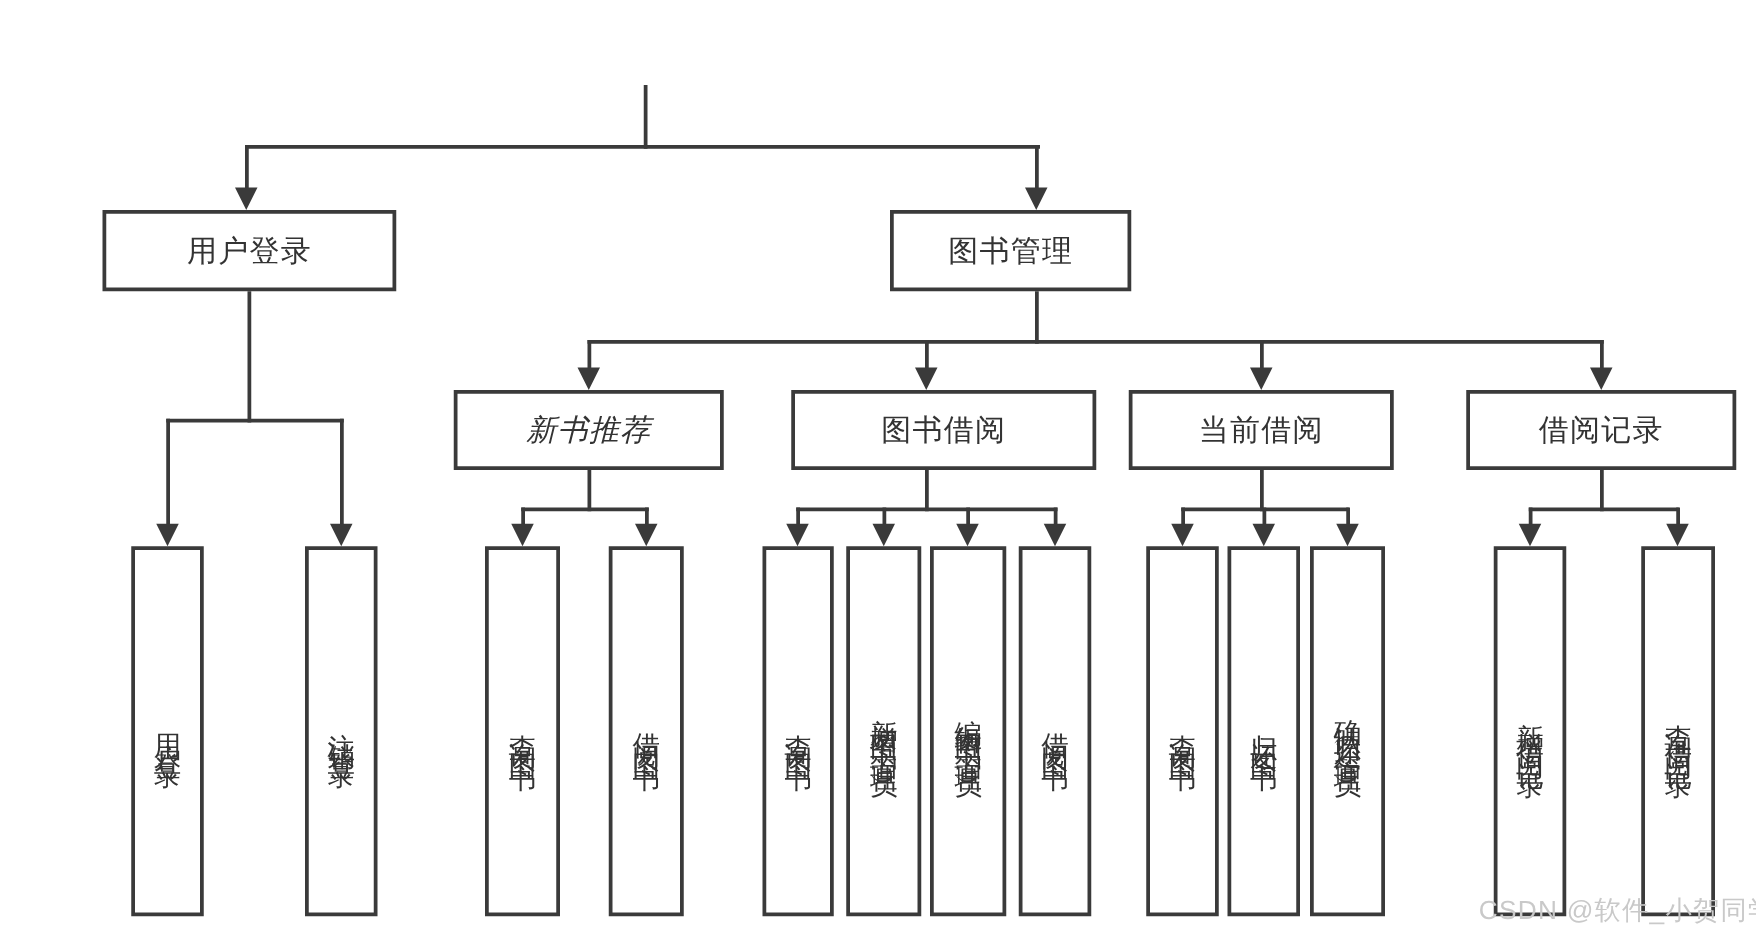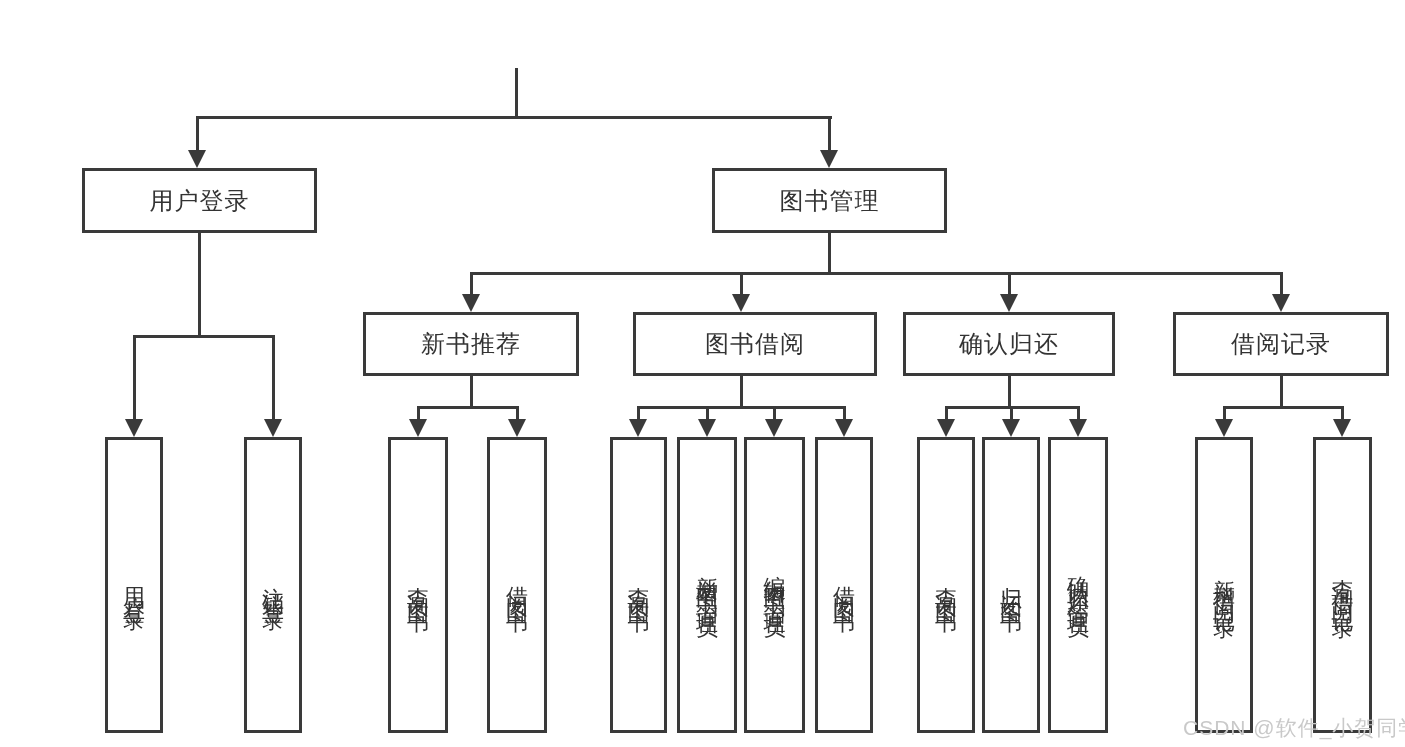--- a/index.html
+++ b/index.html
@@ -57,25 +57,25 @@
     white-space:nowrap;
   }
 </style>
 </head>
 <body>
 
 <div id="canvas">
 
 
   <div class="box" style="left:82px;top:168px;width:235px;height:65px;">用户登录</div>
-  <div class="box" style="left:712px;top:168px;width:235px;height:65px;text-align:right;">图书管理</div>
+  <div class="box" style="left:712px;top:168px;width:193px;height:65px;text-align:right;">图书管理</div>
 
-  <div class="box" style="left:363px;top:312px;width:216px;height:64px;">新书推荐</div>
+  <div class="box" style="left:363px;top:312px;width:216px;height:64px;font-style:italic;">新书推荐</div>
   <div class="box" style="left:633px;top:312px;width:244px;height:64px;">图书借阅</div>
-  <div class="box" style="left:903px;top:312px;width:212px;height:64px;">确认归还</div>
+  <div class="box" style="left:903px;top:312px;width:212px;height:64px;">当前借阅</div>
   <div class="box" style="left:1173px;top:312px;width:216px;height:64px;">借阅记录</div>
 
   <div class="vbox" style="left:105px;width:58px;">用户登录</div>
   <div class="vbox" style="left:244px;width:58px;">注销登录</div>
 
   <div class="vbox" style="left:388px;width:60px;">查询图书</div>
   <div class="vbox" style="left:487px;width:60px;">借阅图书</div>
 
   <div class="vbox" style="left:610px;width:57px;">查询图书</div>
   <div class="vbox" style="left:677px;width:60px;letter-spacing:6px;">新增图书（管理员）</div>

